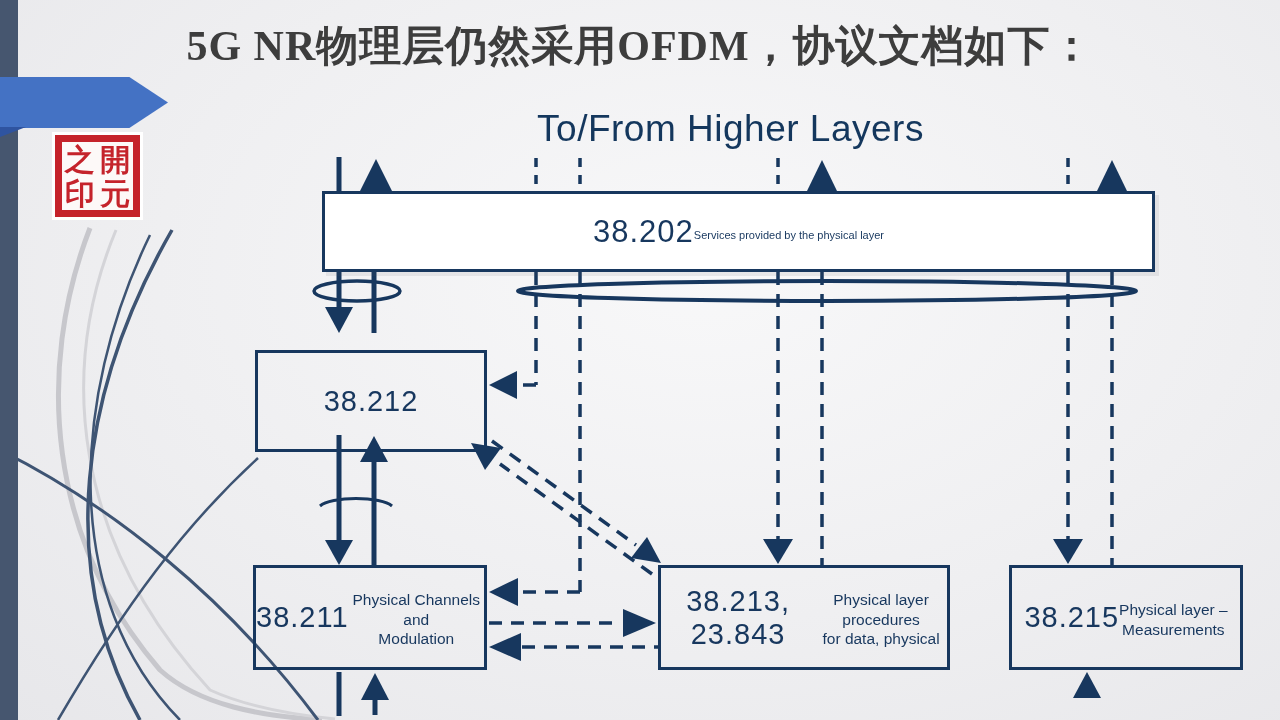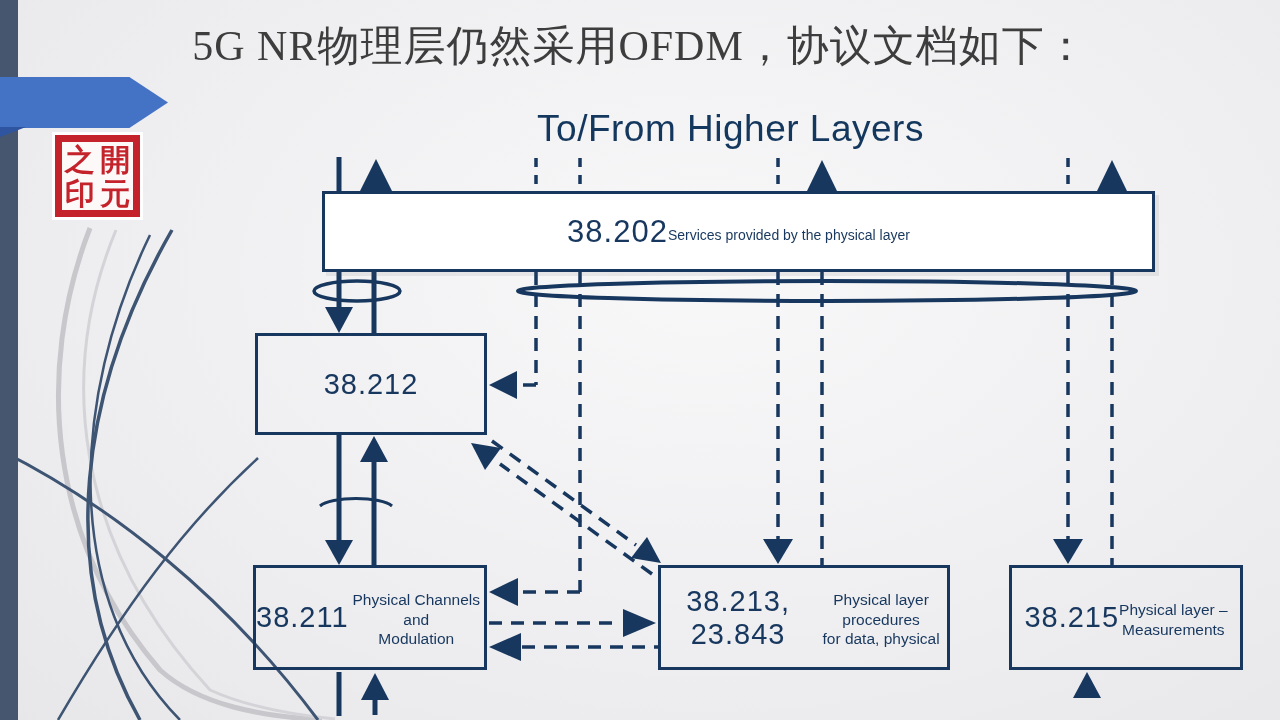--- a/index.html
+++ b/index.html
@@ -25,37 +25,37 @@
   .stamp-inner{width:100%;height:100%;box-sizing:border-box;border:7px solid #c5232b;
     background:
       radial-gradient(circle at 20% 30%, rgba(255,255,255,.35) 0 2px, transparent 3px),
       #fdf9f8;
     display:grid;grid-template-columns:1fr 1fr;align-items:center;justify-items:center;}
   .stamp-inner span{color:#c5232b;font-weight:700;font-size:30px;line-height:31px;
     font-family:"Liberation Serif", serif;}
   
   .slide-title{
     position:absolute;left:20px;top:18px;width:1240px;text-align:center;
-    font-family:"Liberation Serif", serif;font-size:42px;font-weight:400;color:#3d3d3d;
+    font-family:"Liberation Serif", serif;font-size:42px;font-weight:700;color:#3d3d3d;
     letter-spacing:1px;white-space:nowrap;
   }
   
   .diagram-heading{
     position:absolute;left:314px;top:108px;width:833px;text-align:center;
     font-size:37px;color:#14375d;font-weight:500;letter-spacing:.5px;
   }
   
   .spec-box{position:absolute;box-sizing:border-box;border:3px solid #17375e;color:#17375e;
     display:flex;flex-direction:row;align-items:center;justify-content:center;text-align:center;z-index:3;}
   .spec-box .bt{font-size:29px;letter-spacing:1px;}
   .spec-box .bs{font-size:15.5px;margin-top:4px;white-space:pre-line;line-height:1.28;}
   .box-202{left:322px;top:191px;width:833px;height:81px;background:#ffffff;box-shadow:4px 4px 0 rgba(90,90,100,0.10);}
   .box-202 .bt{font-size:31px;}
-  .box-202 .bs{font-size:14px;margin-top:8px;}
-  .box-212{left:255px;top:333px;width:232px;height:102px;}
+  .box-202 .bs{font-size:11px;margin-top:8px;}
+  .box-212{left:255px;top:350px;width:232px;height:102px;}
   .box-211{left:253px;top:565px;width:234px;height:105px;}
   .box-213{left:658px;top:565px;width:292px;height:105px;}
   .box-215{left:973px;top:565px;width:234px;height:105px;margin-left:36px;}
 </style>
 </head>
 <body>
 
 <div id="slide">
 
   <svg class="layer" viewBox="0 0 1280 720" fill="none">

